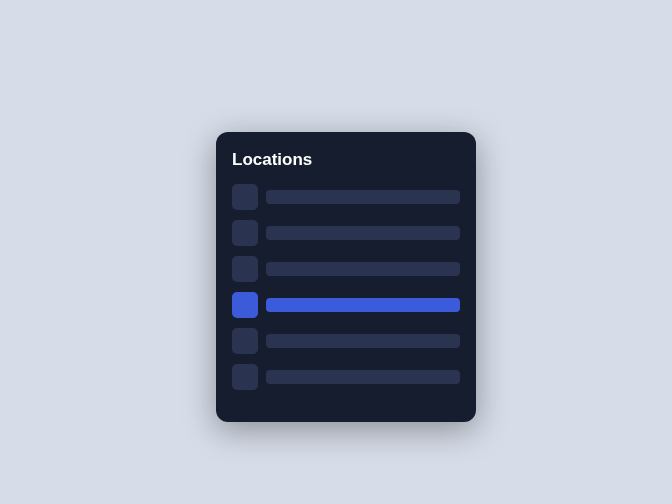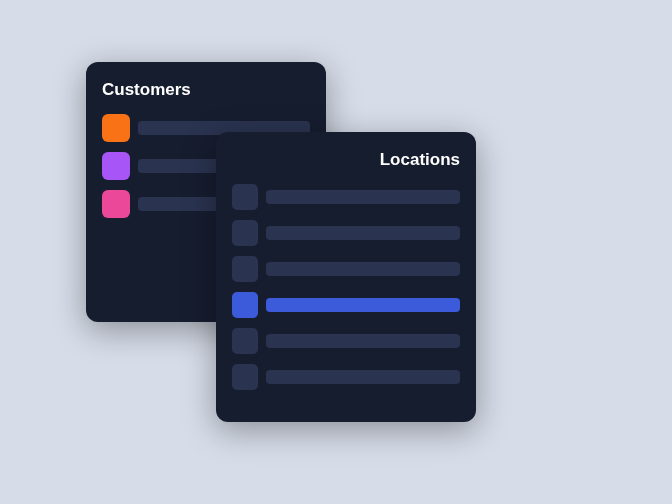--- a/index.html
+++ b/index.html
@@ -66,21 +66,20 @@
       flex: 1;
     }
 
     
     .card-locations {
       left: 130px;
       top: 70px;
       width: 260px;
       height: 290px;
       z-index: 2;
-      text-align: right;
     }
 
     .loc-row {
       display: flex;
       align-items: center;
       margin-bottom: 10px;
       gap: 8px;
     }
 
     .loc-square {
@@ -129,37 +128,20 @@
 
     .month-cell.active {
       background-color: #3b5bdb;
     }
   </style>
 </head>
 <body>
 
 <div class="scene">
 
-  <div class="card card-customers">
-    <div class="card-title">Customers</div>
-    <div id="customers-rows">
-        <div class="customer-row">
-      <div class="color-dot" style="background-color:#f97316"></div>
-      <div class="row-bar"></div>
-    </div>
-        <div class="customer-row">
-      <div class="color-dot" style="background-color:#a855f7"></div>
-      <div class="row-bar"></div>
-    </div>
-        <div class="customer-row">
-      <div class="color-dot" style="background-color:#ec4899"></div>
-      <div class="row-bar"></div>
-    </div>
-      </div>
-  </div>
 
   <div class="card card-locations">
     <div class="card-title">Locations</div>
     <div id="locations-rows">
         <div class="loc-row">
       <div class="loc-square"></div>
       <div class="loc-bar"></div>
     </div>
         <div class="loc-row">
       <div class="loc-square"></div>

